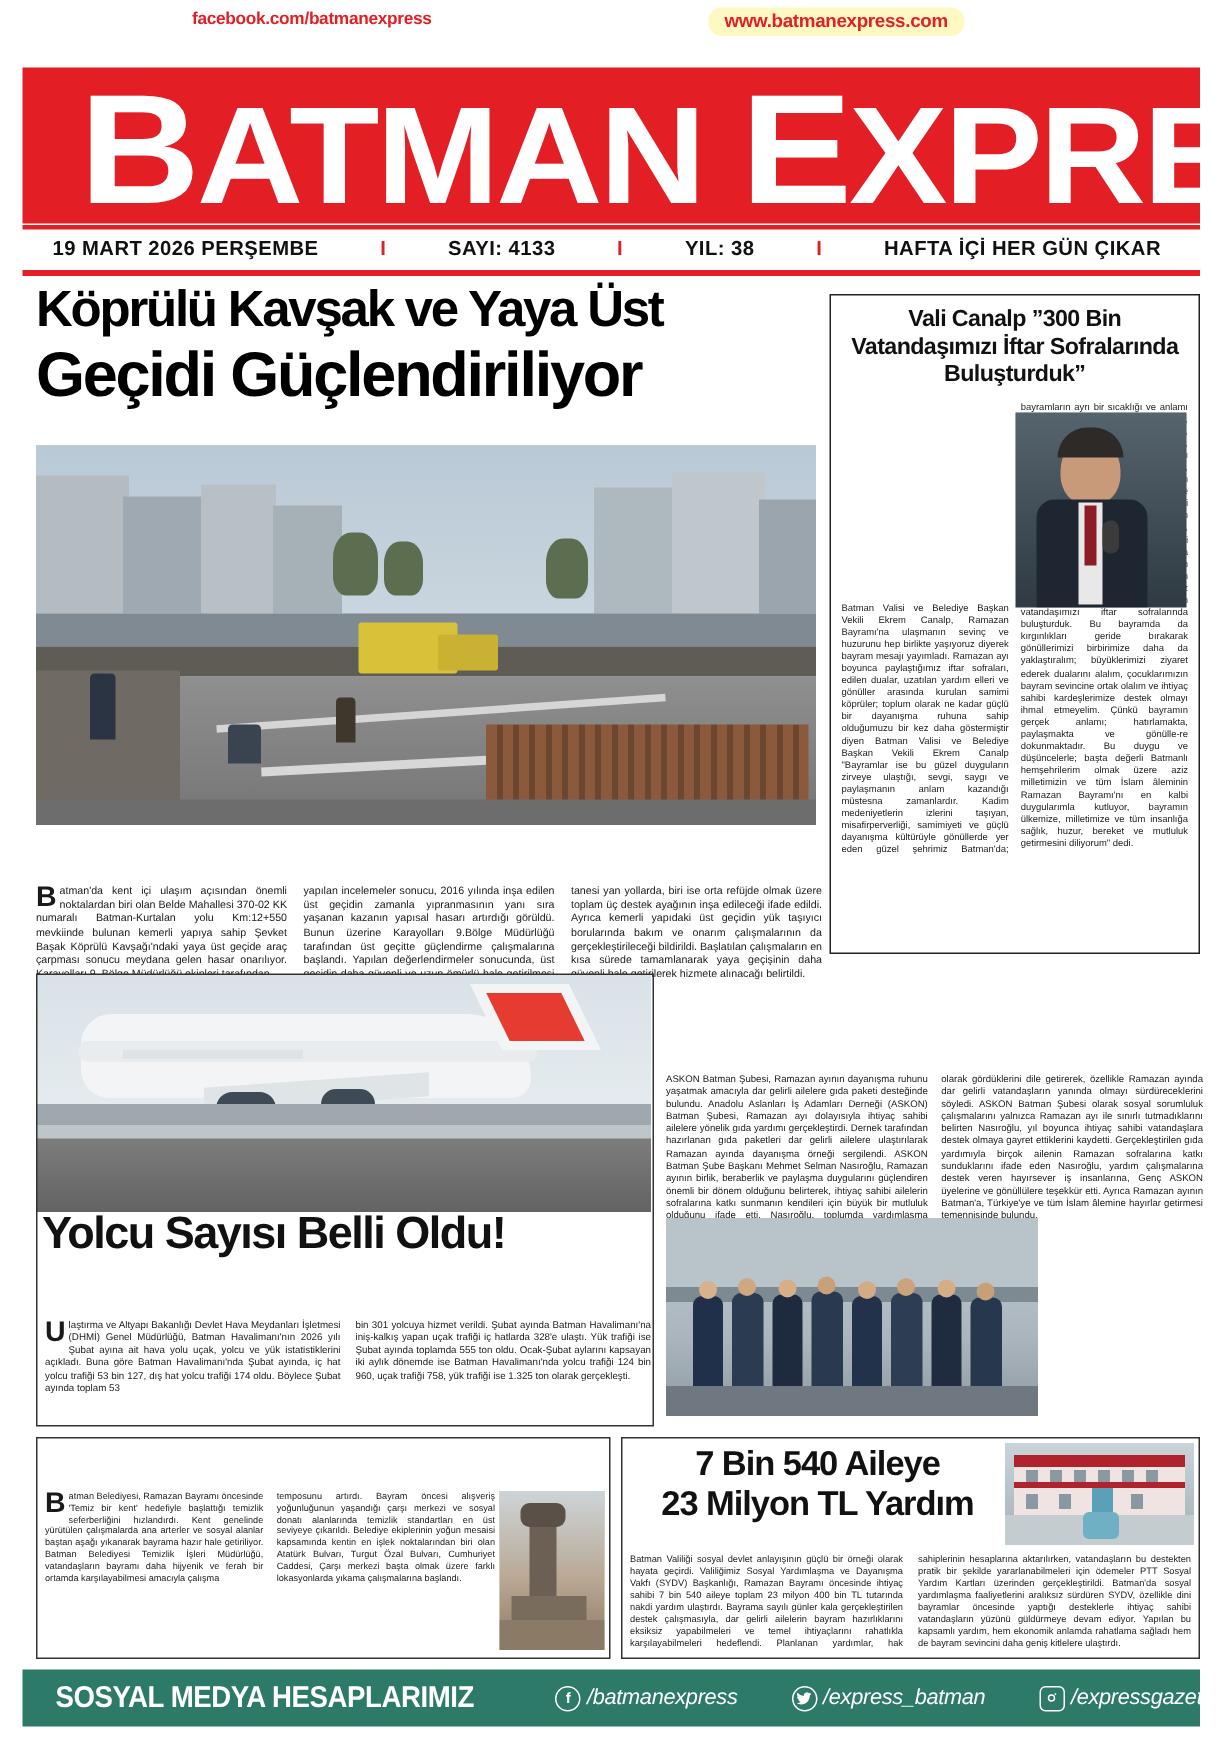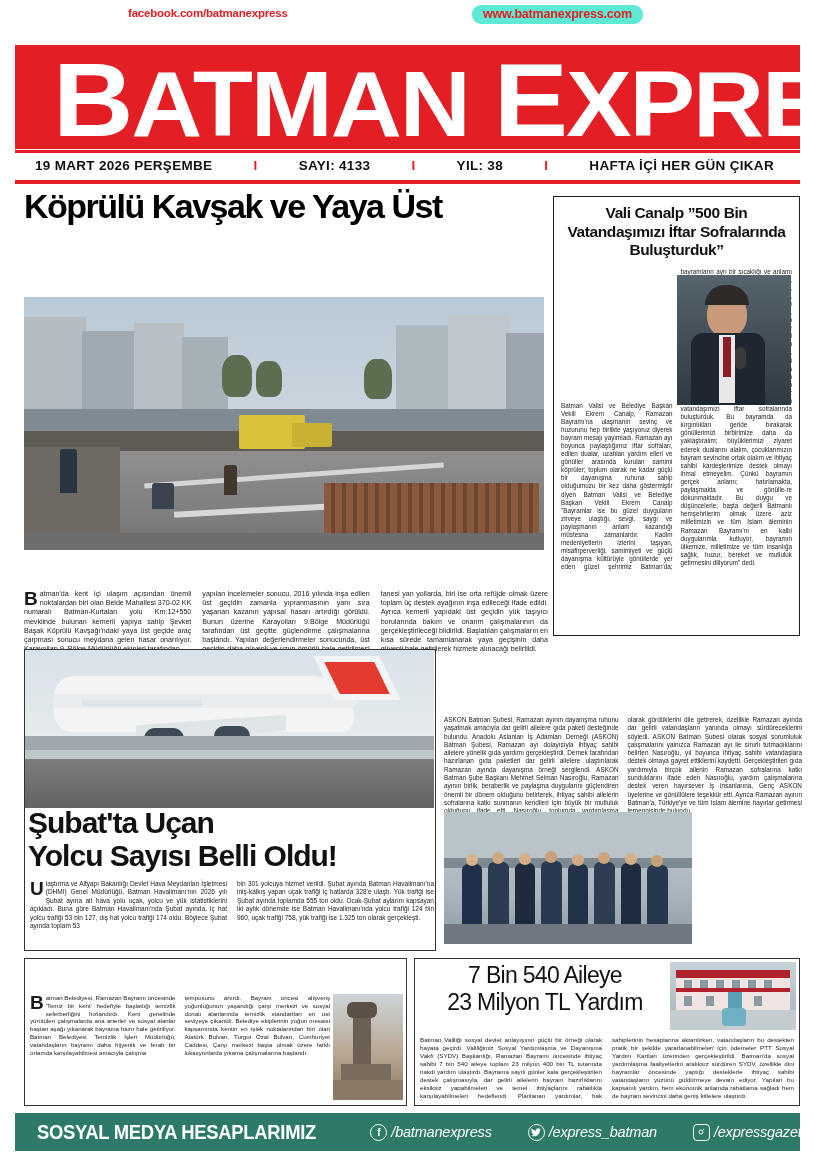--- a/index.html
+++ b/index.html
@@ -19,21 +19,21 @@
   .mast-social {
     position: absolute; top: 5px; left: 118px;
     background: #ffffff; color: #e31e24;
     font-weight: bold; font-size: 11.5px; letter-spacing: -0.2px;
     padding: 2px 10px 3px; border-radius: 9px;
     font-family: "Liberation Sans", sans-serif;
     z-index: 3;
   }
   .mast-web {
     position: absolute; top: 5px; left: 472px;
-    background: #5eead4; color: #e31e24;
+    background: #fef9c3; color: #e31e24;
     font-weight: bold; font-size: 12.5px; letter-spacing: -0.2px;
     padding: 2px 11px 3px; border-radius: 9px;
     z-index: 3;
   }
   .mast-title {
     position: absolute; left: 38px; top: 6px; width: 740px;
     color: #ffffff;
     font-family: "Liberation Sans", sans-serif;
     font-weight: bold;
     font-size: 92px;
@@ -175,21 +175,21 @@
     background: #b4a89a; overflow: hidden;
   }
 
   
   .br-frame {
     position: absolute; left: 414px; top: 958px; width: 386px; height: 148px;
     border: 1px solid #333;
   }
   .br-head {
     position: absolute; left: 420px; top: 962px; width: 250px;
-    font-weight: normal; font-size: 23px; line-height: 27px; color: #111;
+    font-weight: bold; font-size: 23px; line-height: 27px; color: #111;
     letter-spacing: -0.7px; text-align: center;
   }
   .br-photo {
     position: absolute; left: 670px; top: 962px; width: 126px; height: 68px;
     background: #a8b4bd; overflow: hidden;
   }
   .br-body {
     position: absolute; left: 420px; top: 1036px; width: 374px; height: 66px;
     font-size: 6.2px; line-height: 8px; text-align: justify; color: #1a1a1a;
     column-count: 2; column-gap: 10px;
@@ -243,20 +243,21 @@
       <span class="dl-sep">I</span>
       <span class="dl-item">YIL: 38</span>
       <span class="dl-sep">I</span>
       <span class="dl-item">HAFTA İÇİ HER GÜN ÇIKAR</span>
     </div>
   </div>
   <div class="dateline-rule"></div>
 
   <div class="lead-head">
     <div class="l1">Köprülü Kavşak ve Yaya Üst</div>
+    <div class="l2">Geçidi Güçlendiriliyor</div>
   </div>
 
   <div class="lead-photo">
     <div class="ph sky-a"></div>
     <div class="bldg" style="left:0;top:20px;width:62px;height:92px;background:#b4bcc2;"></div>
     <div class="bldg" style="left:58px;top:34px;width:54px;height:78px;background:#9fa9b1;"></div>
     <div class="bldg" style="left:110px;top:26px;width:50px;height:86px;background:#b9c0c5;"></div>
     <div class="bldg" style="left:158px;top:40px;width:46px;height:72px;background:#a6b0b7;"></div>
     <div class="bldg" style="left:372px;top:28px;width:54px;height:84px;background:#aeb8bf;"></div>
     <div class="bldg" style="left:424px;top:18px;width:62px;height:94px;background:#c0c7cc;"></div>
@@ -279,21 +280,21 @@
     <div style="position:absolute;left:0;top:236px;width:100%;height:17px;background:#6d6d6d;"></div>
   </div>
 
   <div class="lead-body">
     <div class="col dropcap">Batman'da kent içi ulaşım açısından önemli noktalardan biri olan Belde Mahallesi 370-02 KK numaralı Batman-Kurtalan yolu Km:12+550 mevkiinde bulunan kemerli yapıya sahip Şevket Başak Köprülü Kavşağı'ndaki yaya üst geçide araç çarpması sonucu meydana gelen hasar onarılıyor. Karayolları 9. Bölge Müdürlüğü ekipleri tarafından</div>
     <div class="col">yapılan incelemeler sonucu, 2016 yılında inşa edilen üst geçidin zamanla yıpranmasının yanı sıra yaşanan kazanın yapısal hasarı artırdığı görüldü. Bunun üzerine Karayolları 9.Bölge Müdürlüğü tarafından üst geçitte güçlendirme çalışmalarına başlandı. Yapılan değerlendirmeler sonucunda, üst geçidin daha güvenli ve uzun ömürlü hale getirilmesi amacıyla iki</div>
     <div class="col">tanesi yan yollarda, biri ise orta refüjde olmak üzere toplam üç destek ayağının inşa edileceği ifade edildi. Ayrıca kemerli yapıdaki üst geçidin yük taşıyıcı borularında bakım ve onarım çalışmalarının da gerçekleştirileceği bildirildi. Başlatılan çalışmaların en kısa sürede tamamlanarak yaya geçişinin daha güvenli hale getirilerek hizmete alınacağı belirtildi.</div>
   </div>
 
   <div class="side-box">
-    <div class="side-head">Vali Canalp ”500 Bin Vatandaşımızı İftar Sofralarında Buluşturduk”</div>
+    <div class="side-head">Vali Canalp ”300 Bin Vatandaşımızı İftar Sofralarında Buluşturduk”</div>
     <div class="side-body">
       <div class="spacer"></div>
       <span>Batman Valisi ve Belediye Başkan Vekili Ekrem Canalp, Ramazan Bayramı'na ulaşmanın sevinç ve huzurunu hep birlikte yaşıyoruz diyerek bayram mesajı yayımladı. Ramazan ayı boyunca paylaştığımız iftar sofraları, edilen dualar, uzatılan yardım elleri ve gönüller arasında kurulan samimi köprüler; toplum olarak ne kadar güçlü bir dayanışma ruhuna sahip olduğumuzu bir kez daha göstermiştir diyen Batman Valisi ve Belediye Başkan Vekili Ekrem Canalp "Bayramlar ise bu güzel duyguların zirveye ulaştığı, sevgi, saygı ve paylaşmanın anlam kazandığı müstesna zamanlardır. Kadim medeniyetlerin izlerini taşıyan, misafirperverliği, samimiyeti ve güçlü dayanışma kültürüyle gönüllerde yer eden güzel şehrimiz Batman'da; bayramların ayrı bir sıcaklığı ve anlamı vardır. Kapıların misafire açık olduğu, sofraların bereketle paylaşıldığı, büyüklerin hürmetle ziyaret edildiği, çocukların neşesinin sokakları doldurduğu bu müstesna günler, Batman'ın köklü kardeşlik ruhunu en güzel şekilde yansıtmaktadır. Birlik ve beraberliğin en güzel örneklerini sergileyen siz kıymetli hemşehrilerimin ortaya koyduğu dayanışma ruhu, şehrimizin en büyük gücü ve en değerli zenginliğidir. Bu güçlü bağları daha da kuv-</span>
       <span>vetlenmek amacıyla kentimizin farklı noktalarında Valiliğimiz ve Batman Belediyesi'nin işbirliğiyle kurduğumuz iftar sofralarında yaklaşık 300 bin vatandaşımızı iftar sofralarında buluşturduk. Bu bayramda da kırgınlıkları geride bırakarak gönüllerimizi birbirimize daha da yaklaştıralım; büyüklerimizi ziyaret ederek dualarını alalım, çocuklarımızın bayram sevincine ortak olalım ve ihtiyaç sahibi kardeşlerimize destek olmayı ihmal etmeyelim. Çünkü bayramın gerçek anlamı; hatırlamakta, paylaşmakta ve gönülle-re dokunmaktadır. Bu duygu ve düşüncelerle; başta değerli Batmanlı hemşehrilerim olmak üzere aziz milletimizin ve tüm İslam âleminin Ramazan Bayramı'nı en kalbi duygularımla kutluyor, bayramın ülkemize, milletimize ve tüm insanlığa sağlık, huzur, bereket ve mutluluk getirmesini diliyorum" dedi.</span>
     </div>
     <div class="side-photo">
       <div class="ph" style="background:linear-gradient(#56646e,#2f3a42);"></div>
       <div style="position:absolute;left:30px;top:16px;width:40px;height:46px;background:#c89a7a;border-radius:50% 50% 44% 44%;"></div>
       <div style="position:absolute;left:28px;top:10px;width:44px;height:20px;background:#2e2a28;border-radius:22px 22px 0 0;"></div>
       <div style="position:absolute;left:14px;top:58px;width:74px;height:72px;background:#1e2731;border-radius:12px 12px 0 0;"></div>
@@ -311,21 +312,20 @@
     <div style="position:absolute;left:308px;top:12px;width:50px;height:32px;background:#e53b30;transform:skewX(26deg);"></div>
     <div style="position:absolute;left:112px;top:70px;width:150px;height:16px;background:#dfe4e7;transform:skewY(-4deg);"></div>
     <div style="position:absolute;left:120px;top:78px;width:40px;height:22px;background:#3e4a55;border-radius:11px;"></div>
     <div style="position:absolute;left:190px;top:76px;width:36px;height:20px;background:#3e4a55;border-radius:10px;"></div>
     <div style="position:absolute;left:58px;top:50px;width:120px;height:6px;background:#dde3e6;"></div>
     <div style="position:absolute;left:0;top:108px;width:100%;height:50px;background:linear-gradient(#7d7d7d,#636363);"></div>
     <div style="position:absolute;left:0;top:100px;width:100%;height:9px;background:#bfc6c9;"></div>
     <div style="position:absolute;left:0;top:86px;width:100%;height:14px;background:#9fa8ae;"></div>
   </div>
   <div class="flight-head">
-    <div class="l1">Şubat'ta Uçan</div>
     <div class="l2">Yolcu Sayısı Belli Oldu!</div>
   </div>
   <div class="flight-body">
     <div class="col dropcap">Ulaştırma ve Altyapı Bakanlığı Devlet Hava Meydanları İşletmesi (DHMİ) Genel Müdürlüğü, Batman Havalimanı'nın 2026 yılı Şubat ayına ait hava yolu uçak, yolcu ve yük istatistiklerini açıkladı. Buna göre Batman Havalimanı'nda Şubat ayında, iç hat yolcu trafiği 53 bin 127, dış hat yolcu trafiği 174 oldu. Böylece Şubat ayında toplam 53</div>
     <div class="col">bin 301 yolcuya hizmet verildi. Şubat ayında Batman Havalimanı'na iniş-kalkış yapan uçak trafiği iç hatlarda 328'e ulaştı. Yük trafiği ise Şubat ayında toplamda 555 ton oldu. Ocak-Şubat aylarını kapsayan iki aylık dönemde ise Batman Havalimanı'nda yolcu trafiği 124 bin 960, uçak trafiği 758, yük trafiği ise 1.325 ton olarak gerçekleşti.</div>
   </div>
   <div class="flight-frame"></div>
 
   <div class="askon-body">ASKON Batman Şubesi, Ramazan ayının dayanışma ruhunu yaşatmak amacıyla dar gelirli ailelere gıda paketi desteğinde bulundu. Anadolu Aslanları İş Adamları Derneği (ASKON) Batman Şubesi, Ramazan ayı dolayısıyla ihtiyaç sahibi ailelere yönelik gıda yardımı gerçekleştirdi. Dernek tarafından hazırlanan gıda paketleri dar gelirli ailelere ulaştırılarak Ramazan ayında dayanışma örneği sergilendi. ASKON Batman Şube Başkanı Mehmet Selman Nasıroğlu, Ramazan ayının birlik, beraberlik ve paylaşma duygularını güçlendiren önemli bir dönem olduğunu belirterek, ihtiyaç sahibi ailelerin sofralarına katkı sunmanın kendileri için büyük bir mutluluk olduğunu ifade etti. Nasıroğlu, toplumda yardımlaşma kültürünün güçlenmesine katkı sunmayı önemli bir sorumluluk olarak gördüklerini dile getirerek, özellikle Ramazan ayında dar gelirli vatandaşların yanında olmayı sürdüreceklerini söyledi. ASKON Batman Şubesi olarak sosyal sorumluluk çalışmalarını yalnızca Ramazan ayı ile sınırlı tutmadıklarını belirten Nasıroğlu, yıl boyunca ihtiyaç sahibi vatandaşlara destek olmaya gayret ettiklerini kaydetti. Gerçekleştirilen gıda yardımıyla birçok ailenin Ramazan sofralarına katkı sunduklarını ifade eden Nasıroğlu, yardım çalışmalarına destek veren hayırsever iş insanlarına, Genç ASKON üyelerine ve gönüllülere teşekkür etti. Ayrıca Ramazan ayının Batman'a, Türkiye'ye ve tüm İslam âlemine hayırlar getirmesi temennisinde bulundu.</div>
   <div class="askon-photo">

